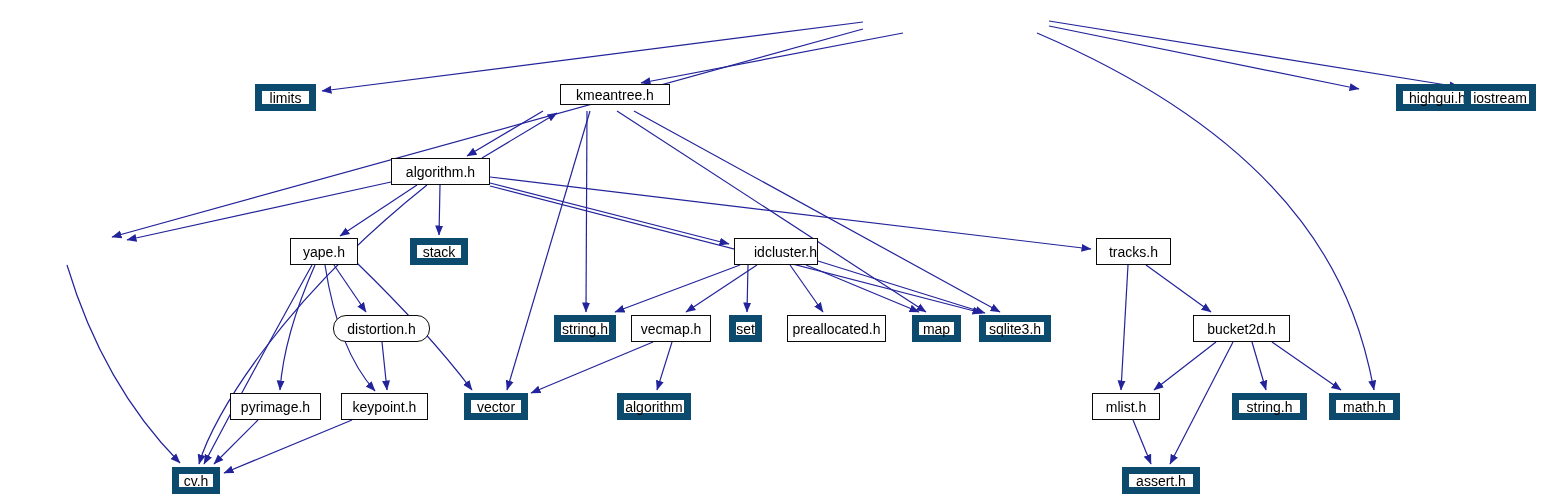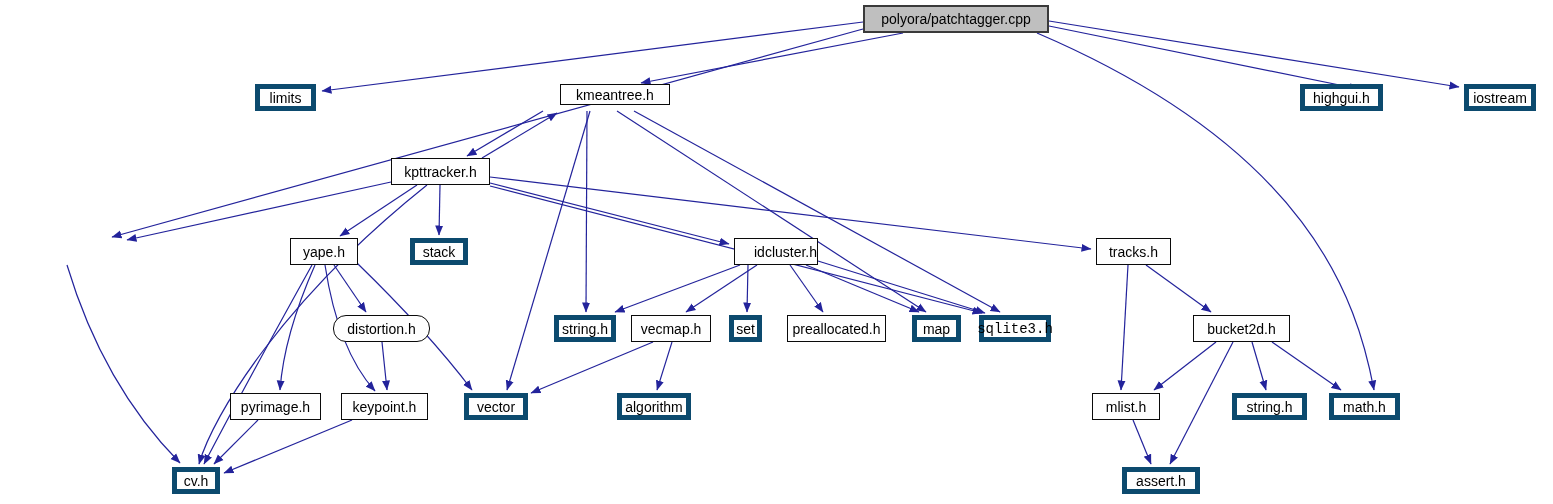--- a/index.html
+++ b/index.html
@@ -17,21 +17,21 @@
     position:absolute;
     box-sizing:border-box;
     display:flex;align-items:center;justify-content:center;
     font-size:14px;line-height:1;color:#000;
     background:#fefefe;
     border:1px solid #000;
     white-space:nowrap;
     cursor:default;
   }
   .node.proj{border:1px solid #0a0a0a;cursor:pointer;}
-  .node.ext{border:5px solid #0c4a6e;}
+  .node.ext{border:7px solid #0c4a6e;}
   .node.root{background:var(--root-fill);border:2px solid #3a3a3a;cursor:default;}
 </style>
 </head>
 <body>
 
 <div id="canvas">
   <svg id="edge-layer" width="1553" height="504" viewBox="0 0 1553 504" xmlns="http://www.w3.org/2000/svg">
     <defs>
       <marker id="arrow" markerWidth="11" markerHeight="9" refX="9.5" refY="4.5" orient="auto" markerUnits="userSpaceOnUse">
         <path d="M0,0.5 L10,4.5 L0,8.5 z" class="arrow-head" fill="#23239b"></path>
@@ -77,37 +77,36 @@
         <path d="M1128,265 L1121,390" class="edge" marker-end="url(#arrow)"></path>
         <path d="M1146,265 L1211,312" class="edge" marker-end="url(#arrow)"></path>
         <path d="M1216,342 L1154,390" class="edge" marker-end="url(#arrow)"></path>
         <path d="M1233,342 L1170,464" class="edge" marker-end="url(#arrow)"></path>
         <path d="M1252,342 L1266,390" class="edge" marker-end="url(#arrow)"></path>
         <path d="M1272,342 L1341,390" class="edge" marker-end="url(#arrow)"></path>
         <path d="M1133,420 L1151,464" class="edge" marker-end="url(#arrow)"></path>
       </g>
   </svg>
   <div id="node-layer">
-      <div class="node root" style="left: 863px; top: 5px; width: 186px; height: 28px;">polyora/patchtagger.cpp</div>
       <div class="node ext" style="left: 255px; top: 84px; width: 61px; height: 27px;">limits</div>
       <div class="node proj" style="left: 560px; top: 84px; width: 110px; height: 21px;">kmeantree.h</div>
-      <div class="node ext" style="left: 1300px; top: 84px; width: 83px; height: 27px;">highgui.h</div>
+      <div class="node ext" style="left: 1396px; top: 84px; width: 83px; height: 27px;">highgui.h</div>
       <div class="node ext" style="left: 1464px; top: 84px; width: 72px; height: 27px;">iostream</div>
-      <div class="node proj" style="left: 391px; top: 158px; width: 99px; height: 27px;">kpttracker.h</div>
+      <div class="node proj" style="left: 391px; top: 158px; width: 99px; height: 27px;">algorithm.h</div>
       <div class="node proj" style="left: 290px; top: 238px; width: 68px; height: 27px;">yape.h</div>
       <div class="node ext" style="left: 410px; top: 238px; width: 58px; height: 27px;">stack</div>
       <div class="node proj" style="left: 734px; top: 238px; width: 84px; height: 27px; padding-left: 19px;">idcluster.h</div>
       <div class="node proj" style="left: 1096px; top: 238px; width: 75px; height: 27px;">tracks.h</div>
       <div class="node proj" style="left: 333px; top: 315px; width: 97px; height: 27px; border-radius: 13px;">distortion.h</div>
       <div class="node ext" style="left: 554px; top: 315px; width: 62px; height: 27px;">string.h</div>
       <div class="node proj" style="left: 631px; top: 315px; width: 80px; height: 27px;">vecmap.h</div>
       <div class="node ext" style="left: 729px; top: 315px; width: 33px; height: 27px;">set</div>
       <div class="node proj" style="left: 787px; top: 315px; width: 99px; height: 27px;">preallocated.h</div>
       <div class="node ext" style="left: 912px; top: 315px; width: 49px; height: 27px;">map</div>
-      <div class="node ext" style="left: 979px; top: 315px; width: 72px; height: 27px; font-family: Liberation Mono, monospace;">sqlite3.h</div>
+      <div class="node ext" style="left: 979px; top: 315px; width: 72px; height: 27px;">sqlite3.h</div>
       <div class="node proj" style="left: 1193px; top: 315px; width: 97px; height: 27px;">bucket2d.h</div>
       <div class="node proj" style="left: 230px; top: 393px; width: 91px; height: 27px;">pyrimage.h</div>
       <div class="node proj" style="left: 341px; top: 393px; width: 87px; height: 27px;">keypoint.h</div>
       <div class="node ext" style="left: 464px; top: 393px; width: 64px; height: 27px;">vector</div>
       <div class="node ext" style="left: 617px; top: 393px; width: 74px; height: 27px;">algorithm</div>
       <div class="node proj" style="left: 1092px; top: 393px; width: 68px; height: 27px;">mlist.h</div>
       <div class="node ext" style="left: 1232px; top: 393px; width: 75px; height: 27px;">string.h</div>
       <div class="node ext" style="left: 1329px; top: 393px; width: 71px; height: 27px;">math.h</div>
       <div class="node ext" style="left: 172px; top: 467px; width: 48px; height: 27px;">cv.h</div>
       <div class="node ext" style="left: 1122px; top: 467px; width: 78px; height: 27px;">assert.h</div>

